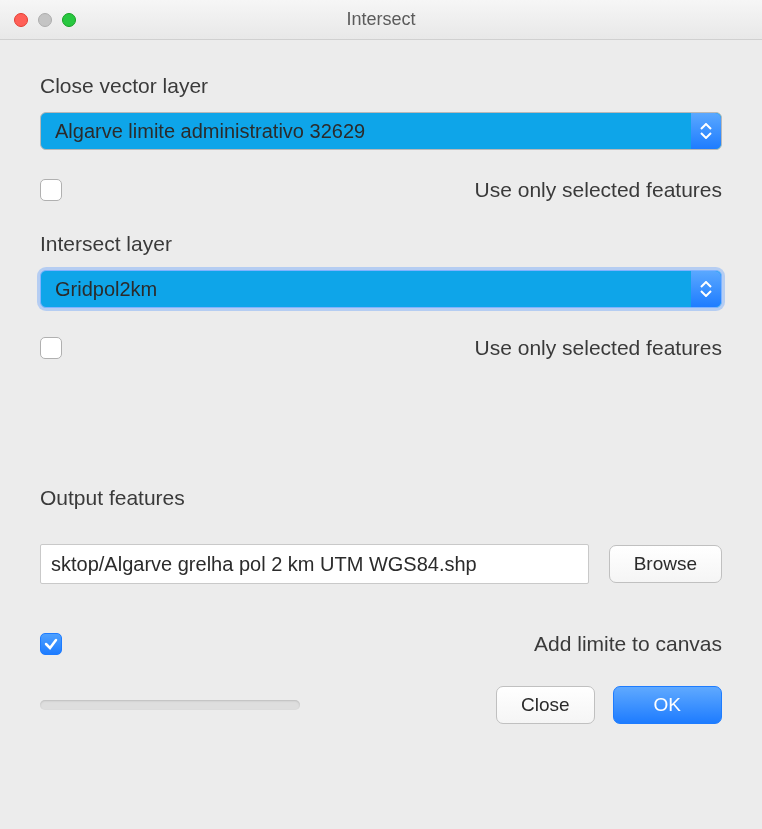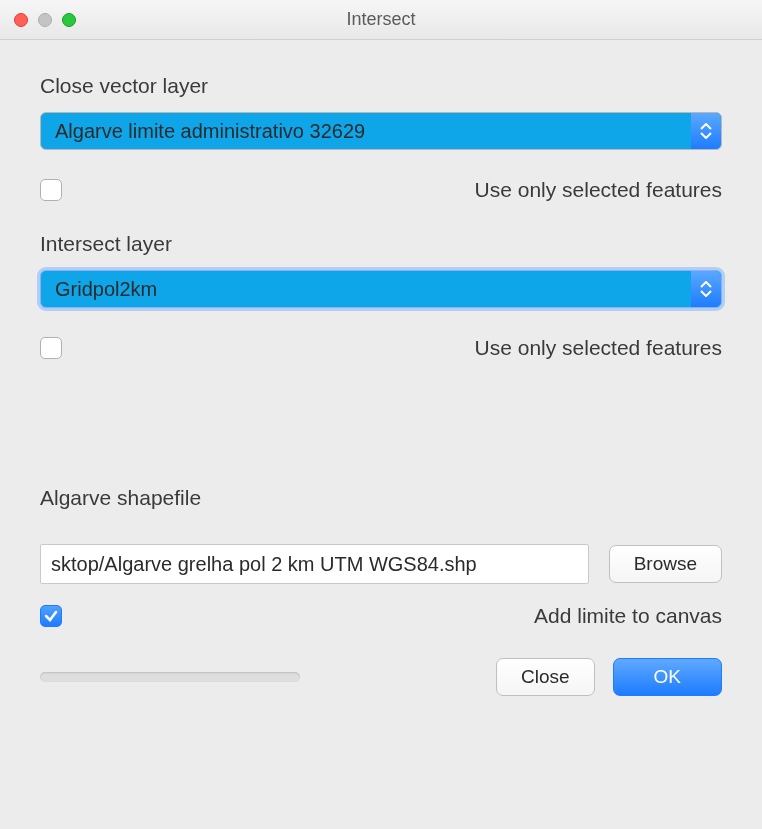--- a/index.html
+++ b/index.html
@@ -104,21 +104,21 @@
   .checkbox svg { display:none; }
   .check-label {
     font-size: 21px;
     color:#3a3a3a;
   }
   .spacer-big { height: 96px; }
   .row-output {
     display:flex;
     gap: 20px;
     align-items:center;
-    margin-bottom: 20px;
+    margin-bottom: 48px;
   }
   .text-input {
     flex:1;
     height: 40px;
     background:#fff;
     border:1px solid #c9c9c9;
     border-radius:2px;
     font-size:20px;
     padding: 4px 10px;
     color:#2b2b2b;
@@ -202,21 +202,21 @@
 
   <div class="check-row">
     <div class="checkbox">
       
     </div>
     <span class="check-label">Use only selected features</span>
   </div>
 
   <div class="spacer-big"></div>
 
-  <div class="label">Algarve shapefile</div>
+  <div class="label">Output features</div>
   <div style="height:20px"></div>
   <div class="row-output">
     <input class="text-input" value="sktop/Algarve grelha pol 2 km UTM WGS84.shp" style="">
     <button class="btn">Browse</button>
   </div>
 
   <div class="check-row">
     <div class="checkbox checked">
       <svg width="14" height="14" viewBox="0 0 14 14">
           <path d="M2 7 L6 11 L12 3" stroke="#fff" stroke-width="2.5" fill="none" stroke-linecap="round"></path>

